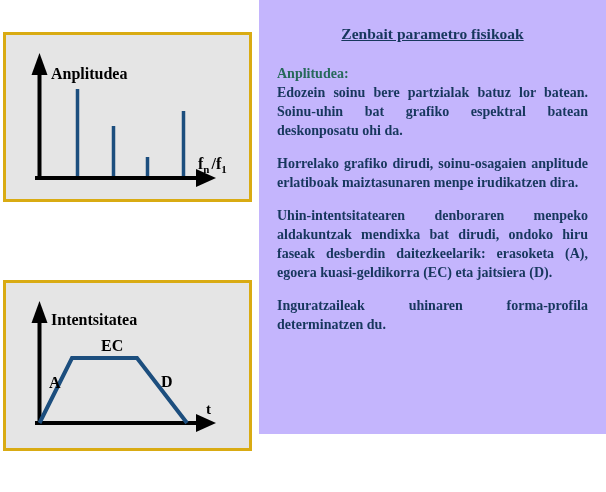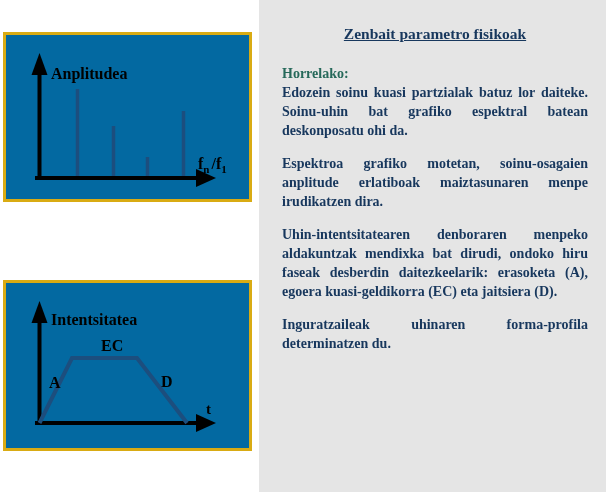--- a/index.html
+++ b/index.html
@@ -11,43 +11,43 @@
     overflow: hidden;
     font-family: "Liberation Serif", "DejaVu Serif", serif;
     font-weight: bold;
   }
 
   
   .diagram-box {
     position: absolute;
     left: 3px;
     width: 243px;
-    background: #0369a1;
+    background: #e5e5e5;
     border: 3px solid #d9ab13;
   }
   .spectrum-box { top: 32px;  height: 164px; }
   .envelope-box { top: 280px; height: 165px; }
   .diagram-box svg { display: block; }
 
   svg text {
     font-family: "Liberation Serif", "DejaVu Serif", serif;
     font-weight: bold;
     fill: #000000;
   }
 
   
   .text-panel {
     position: absolute;
     left: 259px;
     top: 0;
     width: 347px;
-    height: 492px;
-    background: #e5e5e5;
+    height: 434px;
+    background: #c4b5fd;
     box-sizing: border-box;
-    padding: 25px 18px 0 23px;
+    padding: 25px 18px 0 18px;
     color: #17375d;
   }
   .panel-title {
     margin: 0 0 21px 0;
     text-align: center;
     font-size: 15.5px;
     text-decoration: underline;
     color: #17375d;
   }
   .text-block {
@@ -104,26 +104,26 @@
       <text x="43" y="105" font-size="16">A</text>
       <text x="155" y="104" font-size="16">D</text>
       <text x="200" y="131" font-size="15">t</text>
     </svg>
   </div>
 
   <div class="text-panel">
     <h1 class="panel-title">Zenbait parametro fisikoak</h1>
 
     <div class="text-block">
-      <div class="section-heading">Horrelako:</div>
-      <p>Edozein soinu kuasi partzialak batuz lor daiteke. Soinu-uhin bat grafiko espektral batean deskonposatu ohi da.</p>
+      <div class="section-heading">Anplitudea:</div>
+      <p>Edozein soinu bere partzialak batuz lor batean. Soinu-uhin bat grafiko espektral batean deskonposatu ohi da.</p>
     </div>
 
     <div class="text-block">
-      <p>Espektroa grafiko motetan, soinu-osagaien anplitude erlatiboak maiztasunaren menpe irudikatzen dira.</p>
+      <p>Horrelako grafiko dirudi, soinu-osagaien anplitude erlatiboak maiztasunaren menpe irudikatzen dira.</p>
     </div>
 
 
     <div class="text-block">
       <p>Uhin-intentsitatearen denboraren menpeko aldakuntzak mendixka bat dirudi, ondoko hiru faseak desberdin daitezkeelarik: erasoketa (A), egoera kuasi-geldikorra (EC) eta jaitsiera (D).</p>
     </div>
 
     <div class="text-block">
       <p>Inguratzaileak uhinaren forma-profila determinatzen du.</p>
     </div>

